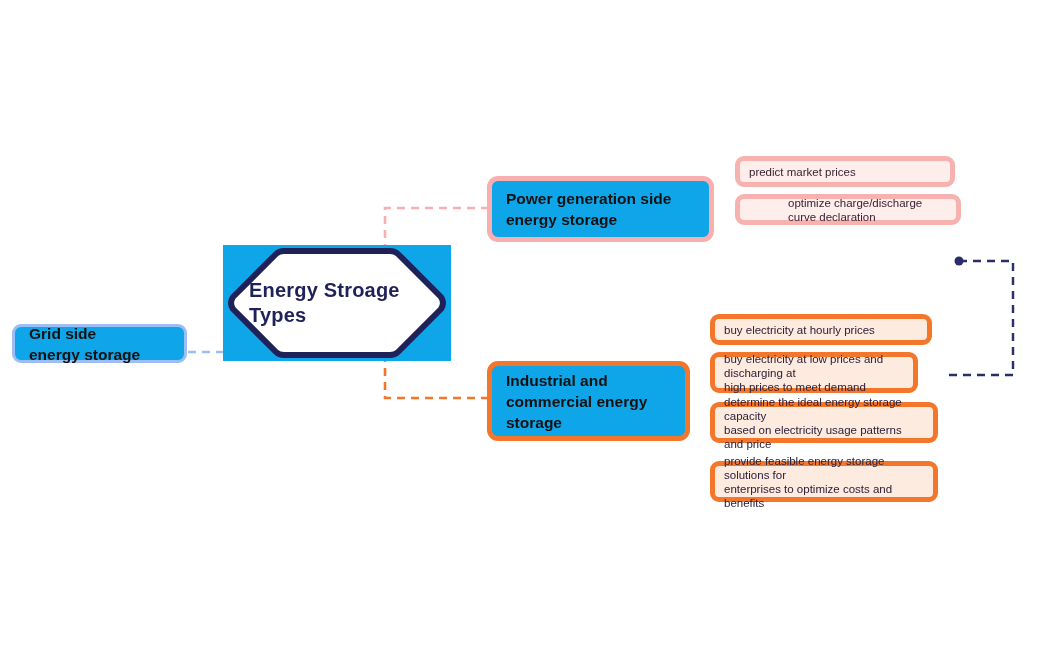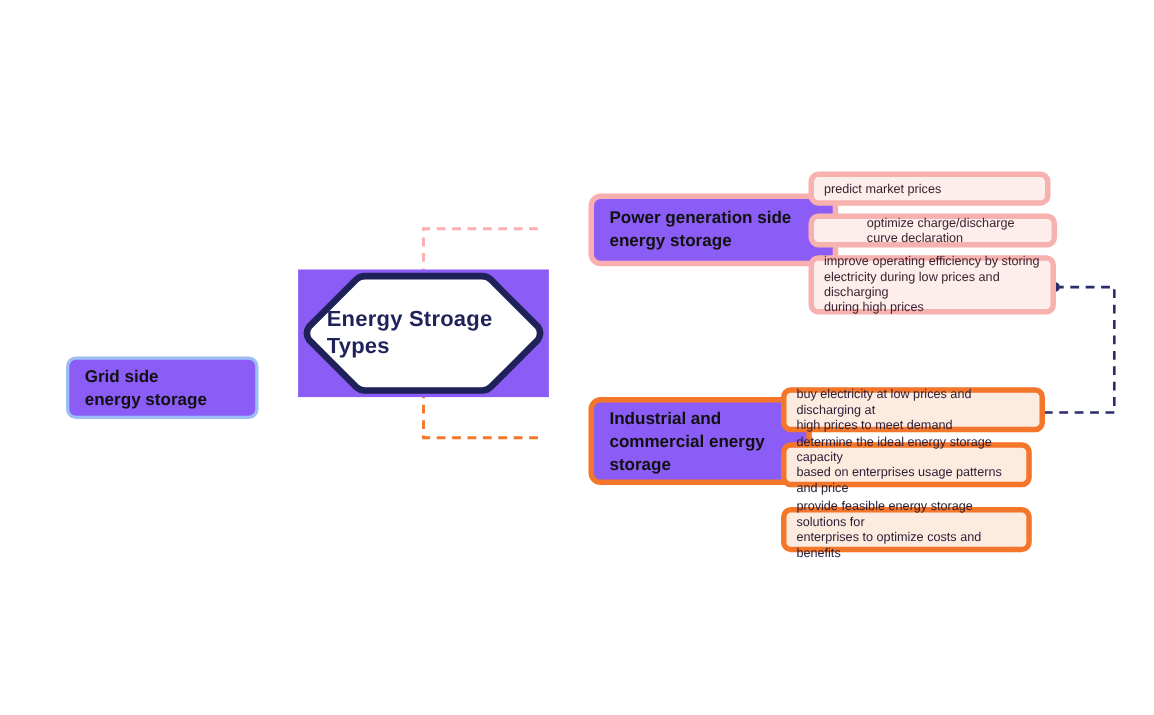--- a/index.html
+++ b/index.html
@@ -23,22 +23,21 @@
     height: 650px;
     pointer-events: none;
   }
 
   
   .node {
     position: absolute;
     box-sizing: border-box;
     display: flex;
     align-items: center;
-    background: #8b5cf6;
-    margin-left: 48px;
+    background: #0ea5e9;
   }
   .node .label {
     display: block;
     width: 100%;
     white-space: pre-line;
   }
 
   
   #root-node {
     left: 223px;
@@ -72,21 +71,21 @@
   .branch-blue .label {
     color: #111111;
     font-size: 15.5px;
     font-weight: bold;
     line-height: 21px;
   }
   #node-grid-side {
     left: 12px;
     top: 324px;
     width: 175px;
-    height: 57px;
+    height: 39px;
   }
 
   
   .branch-pink {
     border: 5px solid #f9aeb0;
     border-radius: 11px;
     padding: 9px 14px;
   }
   .branch-pink .label {
     color: #111111;
@@ -148,21 +147,21 @@
     border-radius: 9px;
     padding: 5px 9px;
   }
   .leaf-orange .label { color: #2c2038; }
 
   #leaf-p1 { left: 735px; top: 156px; width: 220px; height: 31px; }
   #leaf-p2 { left: 735px; top: 194px; width: 226px; height: 31px; padding-left: 48px; }
   #leaf-p3 { left: 735px; top: 232px; width: 225px; height: 54px; }
 
   #leaf-o1 { left: 710px; top: 314px; width: 222px; height: 31px; }
-  #leaf-o2 { left: 710px; top: 352px; width: 240px; height: 41px; }
+  #leaf-o2 { left: 710px; top: 352px; width: 208px; height: 41px; }
   #leaf-o3 { left: 710px; top: 402px; width: 228px; height: 41px; }
   #leaf-o4 { left: 710px; top: 461px; width: 228px; height: 41px; }
 </style>
 </head>
 <body>
 
 <div id="canvas">
 
   <svg id="edges" viewBox="0 0 1049 650" width="1049" height="650" xmlns="http://www.w3.org/2000/svg">
 
@@ -201,35 +200,33 @@
   </div>
 
   <div class="leaf leaf-pink" id="leaf-p1">
     <span class="label">predict market prices</span>
   </div>
 
   <div class="leaf leaf-pink" id="leaf-p2">
     <span class="label">optimize charge/discharge curve declaration</span>
   </div>
 
-  <div class="leaf leaf-pink" id="leaf-p3">
-    <span class="label">improve operating efficiency by storing
-electricity during low prices and discharging
-during high prices</span>
-  </div>
-
+
+  <div class="leaf leaf-orange" id="leaf-o1">
+    <span class="label">buy electricity at hourly prices</span>
+  </div>
 
   <div class="leaf leaf-orange" id="leaf-o2">
     <span class="label">buy electricity at low prices and discharging at
 high prices to meet demand</span>
   </div>
 
   <div class="leaf leaf-orange" id="leaf-o3">
     <span class="label">determine the ideal energy storage capacity
-based on enterprises usage patterns and price</span>
+based on electricity usage patterns and price</span>
   </div>
 
   <div class="leaf leaf-orange" id="leaf-o4">
     <span class="label">provide feasible energy storage solutions for
 enterprises to optimize costs and benefits</span>
   </div>
 
 </div>
 
 </body></html>

